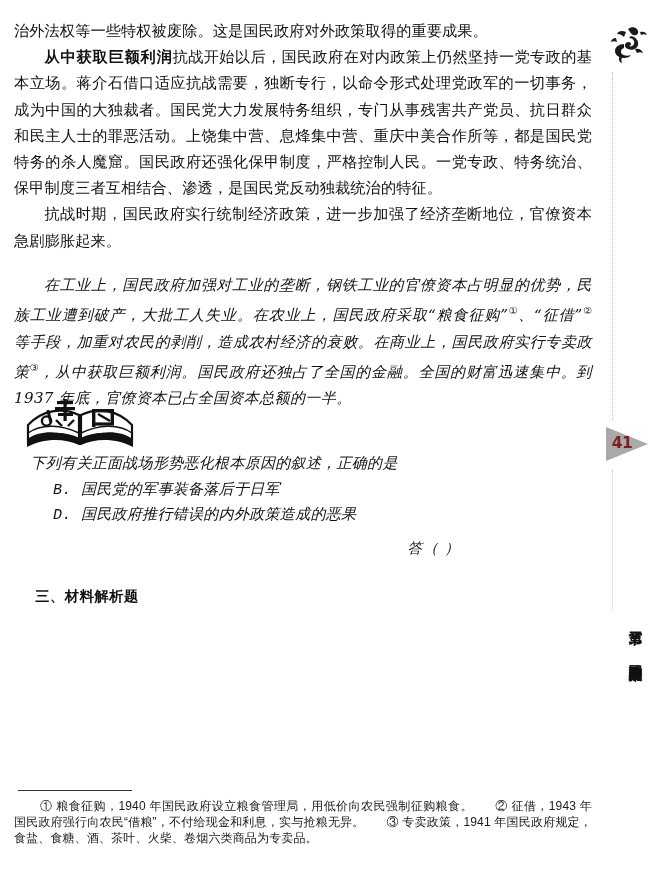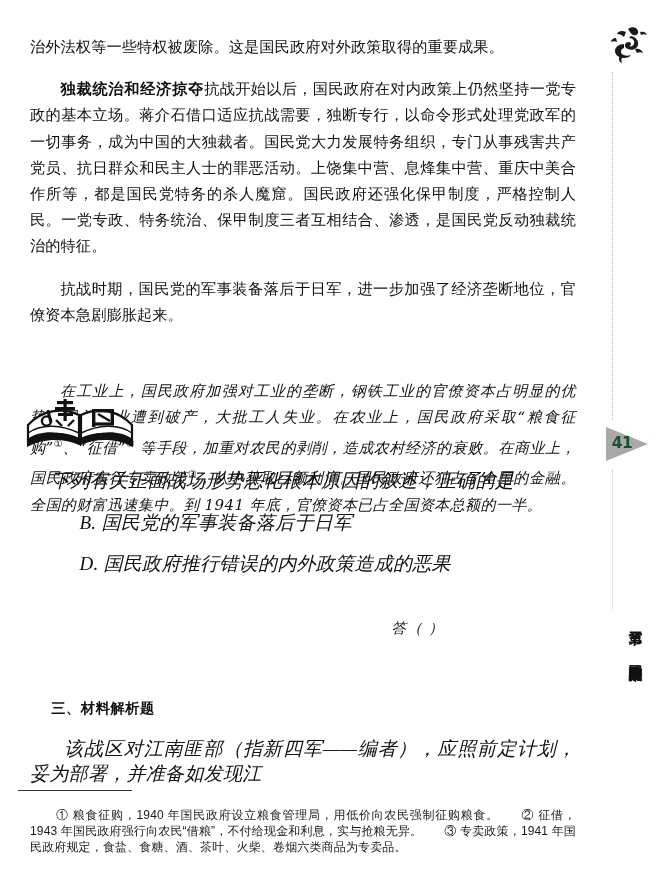--- a/index.html
+++ b/index.html
@@ -22,21 +22,21 @@
   }
 
   
   .content {
     position: absolute;
     left: 14px;
     top: 18px;
     width: 578px;
   }
 
-  p { margin: 16px; }
+  p { margin: 0; }
 
   .para-hei {
     font-family: "DejaVu Sans", sans-serif;
     font-size: 15.2px;
     line-height: 26.2px;
     text-align: justify;
     text-justify: inter-character;
     letter-spacing: 0.1px;
   }
   .indent { text-indent: 2em; }
@@ -78,23 +78,23 @@
   }
   .ex-head {
     font-family: "DejaVu Sans", sans-serif;
     font-weight: bold;
     font-size: 14.2px;
     line-height: 24px;
     letter-spacing: 0.6px;
     text-indent: 1.5em;
   }
   .ex-body {
-    font-family: Liberation Serif, serif;
+    font-family: Liberation Mono, monospace;
     font-style: italic;
-    font-size: 19px;
+    font-size: 15px;
     line-height: 25.6px;
     letter-spacing: 0.3px;
     text-align: justify;
     text-justify: inter-character;
   }
   .ex-stem { text-indent: 1.1em; }
   .ex-opt { text-indent: 2.6em; }
   .ex-q  { text-indent: 1.8em; }
   .answer-line {
     font-family: "DejaVu Serif", serif;
@@ -166,21 +166,21 @@
   }
   .page-tab .num {
     position: absolute;
     left: 1px;
     top: 11px;
     width: 34px;
     text-align: center;
     font-family: "DejaVu Sans", sans-serif;
     font-weight: bold;
     font-size: 15.5px;
-    color: #14532d;
+    color: #7f1d1d;
     letter-spacing: -0.5px;
   }
   .side-title {
     position: absolute;
     left: 621px;
     top: 620px;
     width: 22px;
     font-family: "DejaVu Sans", sans-serif;
     font-weight: bold;
     font-size: 13.6px;
@@ -195,29 +195,29 @@
 </head>
 <body>
 
 <div class="page">
 
   <div class="content">
 
     <p class="para-hei">治外法权等一些特权被废除。这是国民政府对外政策取得的重要成果。</p>
 
     <p class="para-hei indent">
-      <span class="bold-lead">独裁统治和经济掠夺</span><span>抗战开始以后，国民政府在对内政策上仍然坚持一党专政的基本立场。蒋介石借口适应抗战需要，独断专行，以命令形式处理党政军的一切事务，成为中国的大独裁者。国民党大力发展特务组织，专门从事残害共产党员、抗日群众和民主人士的罪恶活动。上饶集中营、息烽集中营、重庆中美合作所等，都是国民党特务的杀人魔窟。国民政府还强化保甲制度，严格控制人民。一党专政、特务统治、保甲制度三者互相结合、渗透，是国民党反动独裁统治的特征。</span>
+      <span class="bold-lead">从中获取巨额利润</span><span>抗战开始以后，国民政府在对内政策上仍然坚持一党专政的基本立场。蒋介石借口适应抗战需要，独断专行，以命令形式处理党政军的一切事务，成为中国的大独裁者。国民党大力发展特务组织，专门从事残害共产党员、抗日群众和民主人士的罪恶活动。上饶集中营、息烽集中营、重庆中美合作所等，都是国民党特务的杀人魔窟。国民政府还强化保甲制度，严格控制人民。一党专政、特务统治、保甲制度三者互相结合、渗透，是国民党反动独裁统治的特征。</span>
     </p>
 
-    <p class="para-hei indent">抗战时期，国民党的军事装备落后于日军，进一步加强了经济垄断地位，官僚资本急剧膨胀起来。</p>
+    <p class="para-hei indent">抗战时期，国民政府实行统制经济政策，进一步加强了经济垄断地位，官僚资本急剧膨胀起来。</p>
 
     <div class="spacer-18"></div>
 
     <p class="para-kai indent">
-      <span>在工业上，国民政府加强对工业的垄断，钢铁工业的官僚资本占明显的优势，民族工业遭到破产，大批工人失业。在农业上，国民政府采取“粮食征购”</span><sup class="fn">①</sup><span>、“征借”</span><sup class="fn">②</sup><span> 等手段，加重对农民的剥削，造成农村经济的衰败。在商业上，国民政府实行专卖政策</span><sup class="fn">③</sup><span>，从中获取巨额利润。国民政府还独占了全国的金融。全国的财富迅速集中。到 1941 年底，官僚资本已占全国资本总额的一半。</span>
+      <span>在工业上，国民政府加强对工业的垄断，钢铁工业的官僚资本占明显的优势，民族工业遭到破产，大批工人失业。在农业上，国民政府采取“粮食征购”</span><sup class="fn">①</sup><span>、“征借”</span><sup class="fn">②</sup><span> 等手段，加重对农民的剥削，造成农村经济的衰败。在商业上，国民政府实行专卖政策</span><sup class="fn">③</sup><span>，从中获取巨额利润。国民政府还独占了全国的金融。全国的财富迅速集中。到 1937 年底，官僚资本已占全国资本总额的一半。</span>
     </p>
   </div>
 
   <div class="exercise-icon">
     <svg viewBox="0 0 122 72" width="122" height="72" aria-hidden="true">
 
       <path d="M6,48 C20,33 40,30 57,38 L57,62 C40,54 20,56 6,66 Z" fill="#ffffff" stroke="#111" stroke-width="2.2" stroke-linejoin="round"></path>
       <path d="M110,48 C96,33 76,30 59,38 L59,62 C76,54 96,56 110,66 Z" fill="#ffffff" stroke="#111" stroke-width="2.2" stroke-linejoin="round"></path>
 
       <path d="M6,56 C20,46 40,48 57,56" fill="none" stroke="#111" stroke-width="1.5"></path>
@@ -254,21 +254,20 @@
     <p class="ex-body ex-opt">B. 国民党的军事装备落后于日军</p>
     <p class="ex-body ex-opt">D. 国民政府推行错误的内外政策造成的恶果</p>
 
     <div class="mini-gap"></div>
     <p class="answer-line">答（      ）</p>
 
     <div class="mini-gap"></div>
 
     <div class="mid-gap"></div>
     <p class="ex-head">三、材料解析题</p>
-    <p class="ex-body ex-q">该战区对江南匪部（指新四军——编者），应照前定计划，妥为部署，并准备如发现江</p>
   </div>
 
   <div class="footnotes">
     <div class="fn-rule"></div>
     <p class="fn-text">
       <span class="lead">① 粮食征购，1940 年国民政府设立粮食管理局，用低价向农民强制征购粮食。</span><span class="fn-sep"></span><span>② 征借，1943 年国民政府强行向农民“借粮”，不付给现金和利息，实与抢粮无异。</span><span class="fn-sep"></span><span>③ 专卖政策，1941 年国民政府规定，食盐、食糖、酒、茶叶、火柴、卷烟六类商品为专卖品。</span>
     </p>
   </div>
 
   <div class="dragon">

